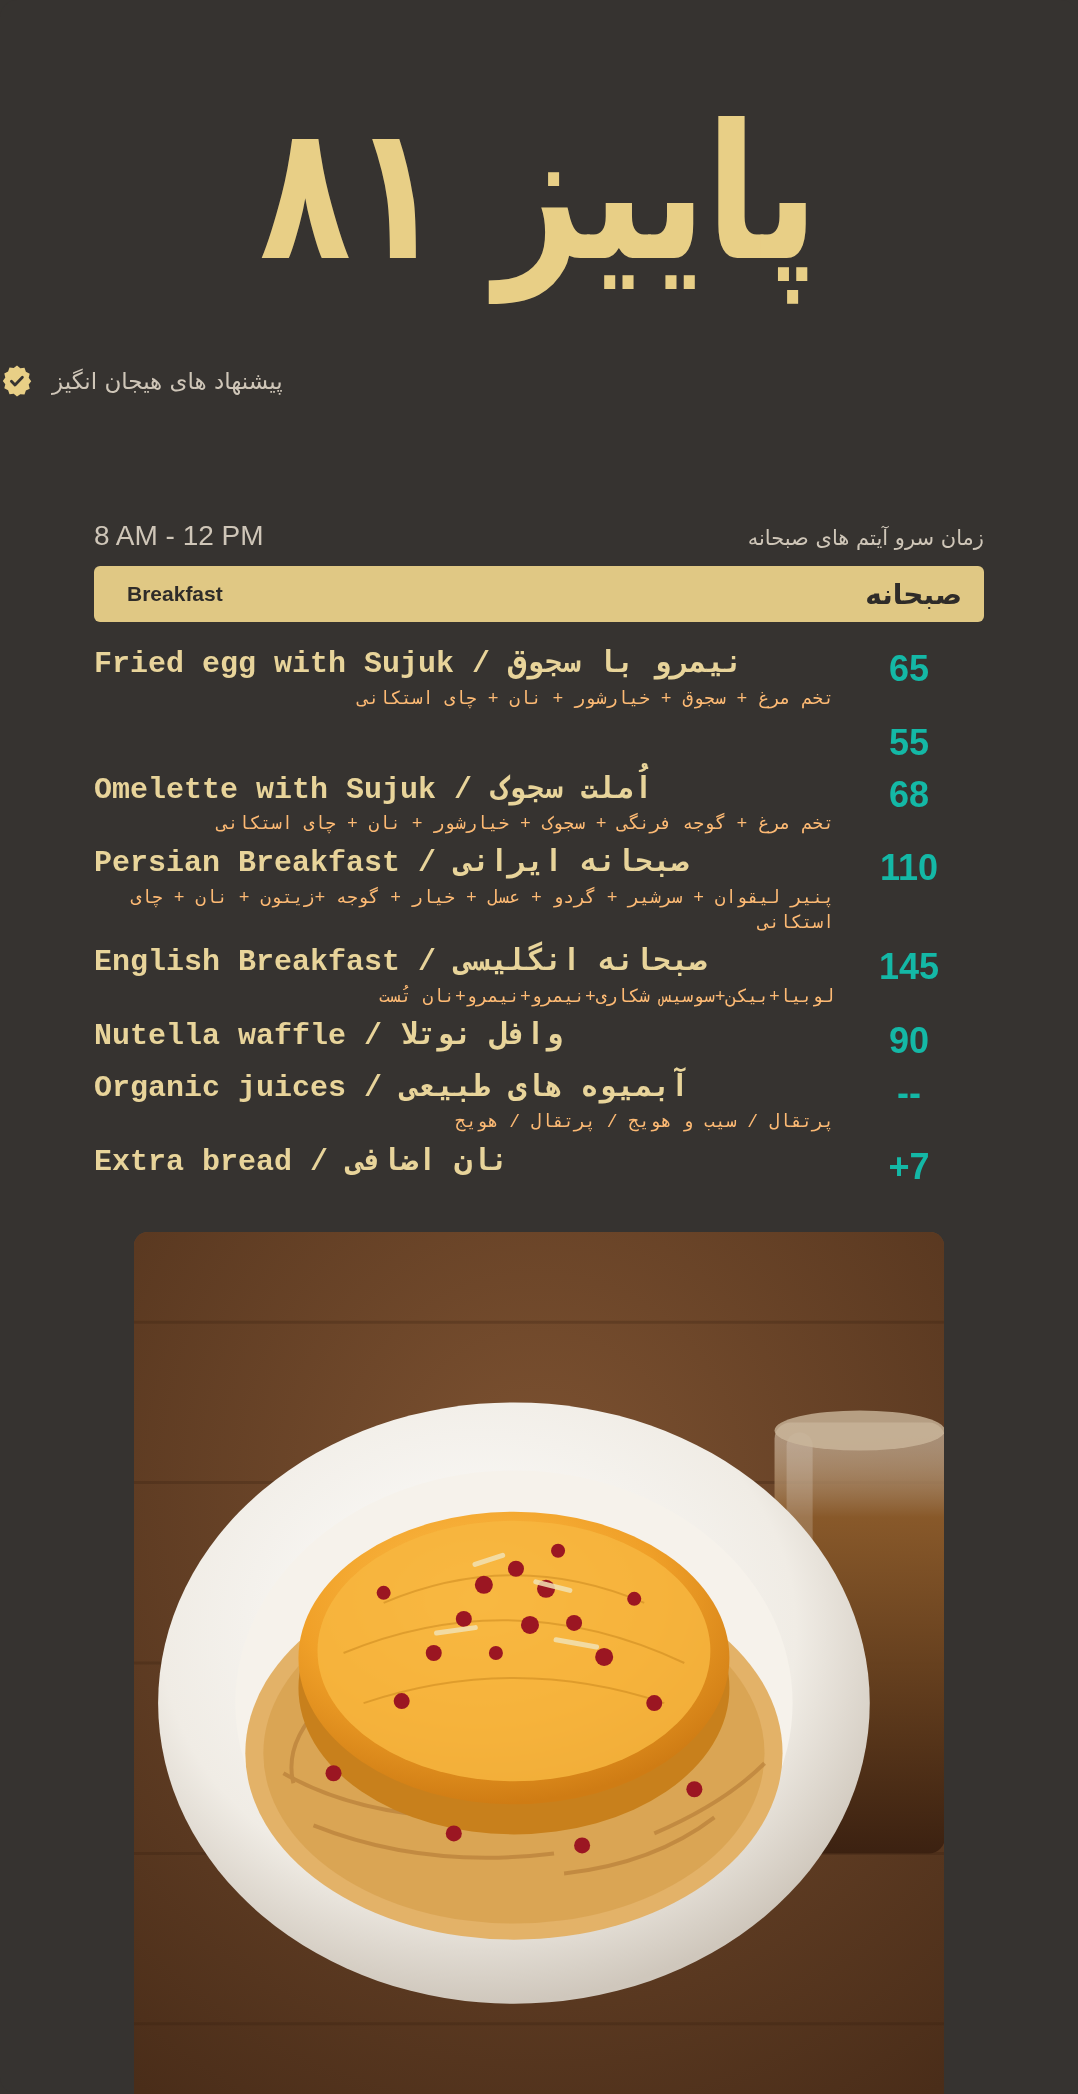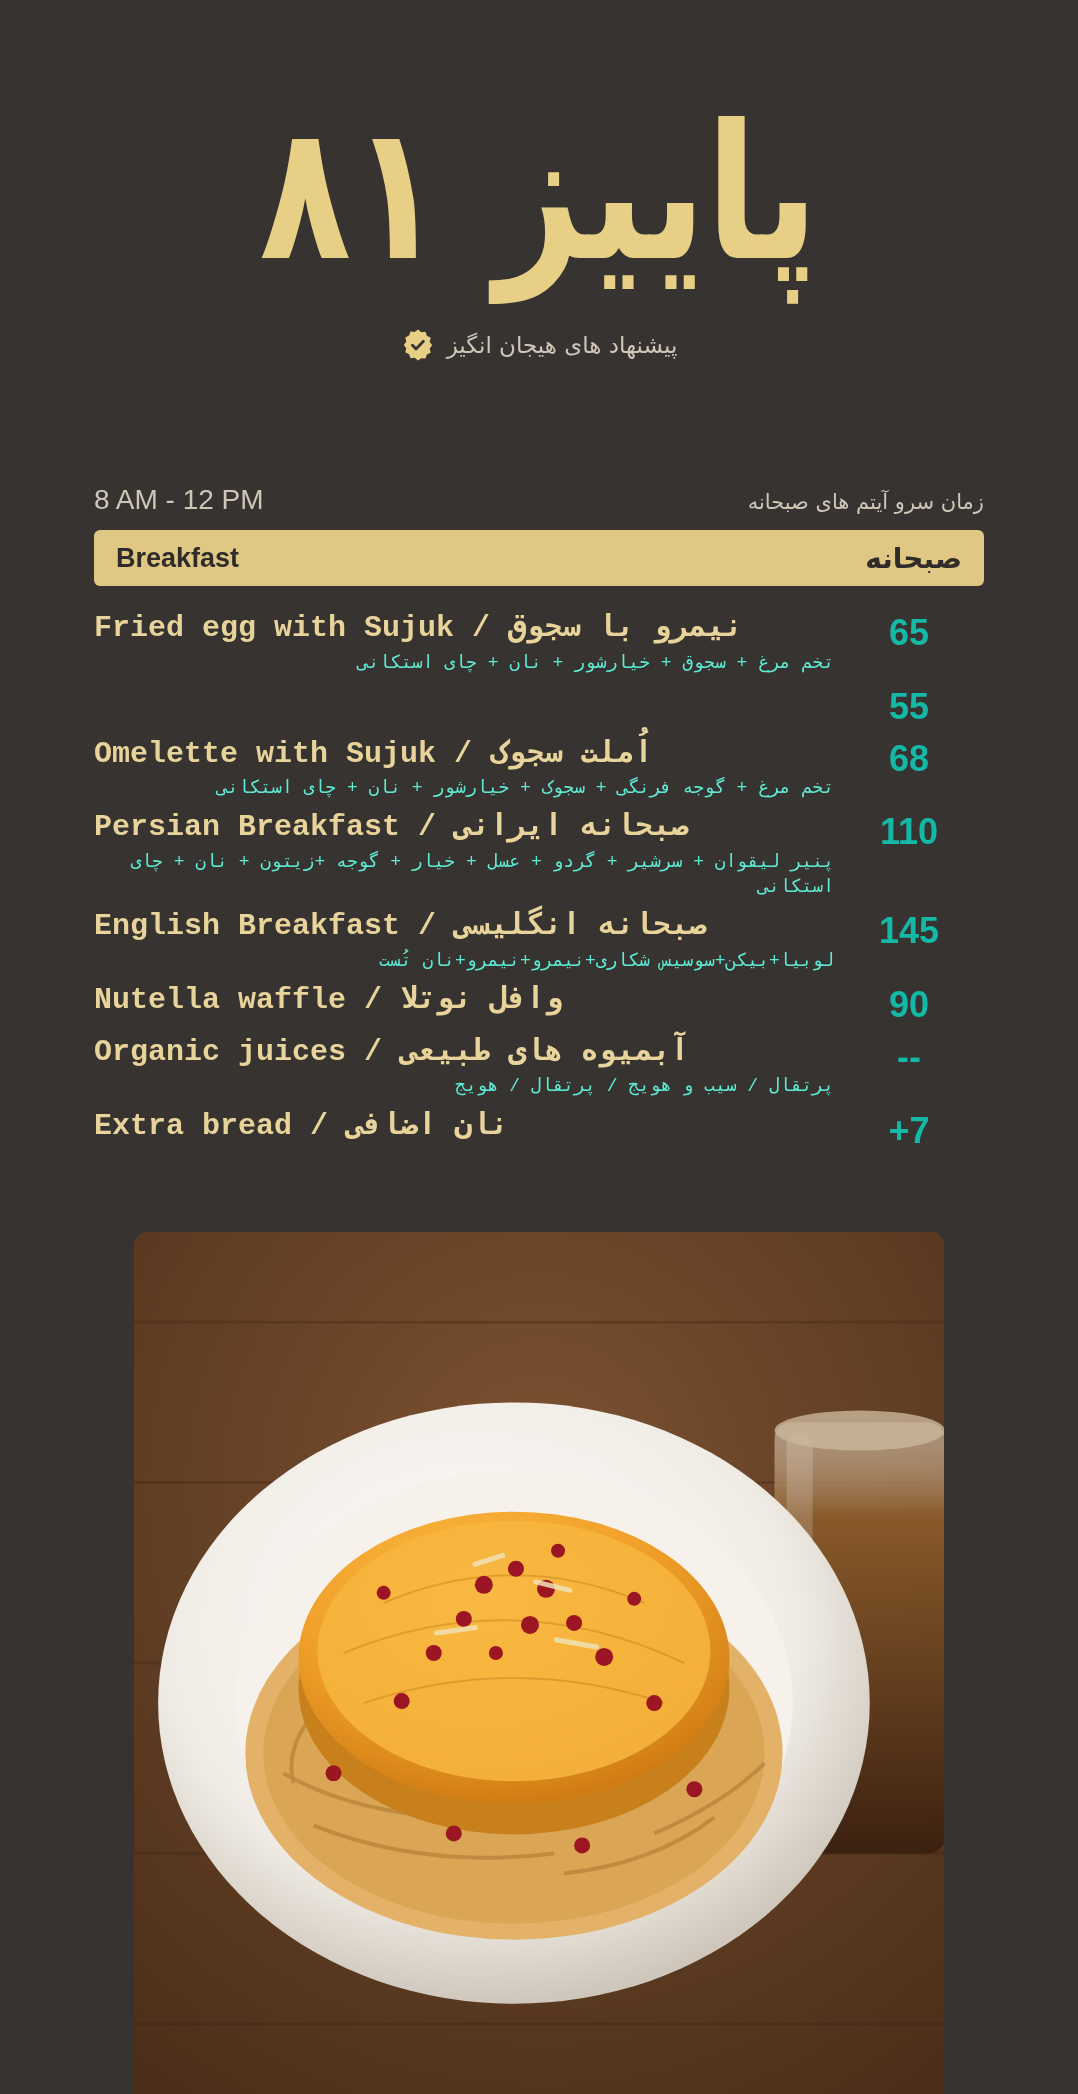--- a/index.html
+++ b/index.html
@@ -33,25 +33,25 @@
     font-weight: bold;
     letter-spacing: -2px;
     text-align: center;
     font-family: "DejaVu Sans", sans-serif;
     transform: scaleY(1.25);
     white-space: nowrap;
   }
 
   
   .tagline-row {
-    margin-top: 60px;
-    display: flex;
-    justify-content: center;
+    margin-top: 96px;
+    display: flex;
+    justify-content: flex-end;
     align-items: center;
-    gap: 12px;
+    gap: 18px;
   }
   .tagline-text {
     color: #cfc6b8;
     font-size: 23px;
     letter-spacing: .4px;
   }
   .badge {
     width: 34px;
     height: 34px;
     position: relative;
@@ -91,24 +91,25 @@
     direction: rtl;
   }
   .section-fa {
     color: #2f2c29;
     font-size: 28px;
     font-weight: bold;
     text-align: center;
   }
   .section-en {
     color: #2f2c29;
-    font-size: 27px;
+    font-size: 21px;
     font-weight: bold;
     font-family: "Liberation Sans", sans-serif;
     direction: ltr;
+    margin-left: 11px;
   }
 
   
   .menu {
     margin: 22px 94px 0 94px;
     direction: rtl;
   }
   .item {
     display: flex;
     flex-direction: row;
@@ -138,21 +139,21 @@
     gap: 10px;
   }
   .item-title {
     color: #e8d49a;
     font-size: 30px;
     font-weight: bold;
     white-space: nowrap;
     line-height: 1.35;
   }
   .item-desc {
-    color: #5eead4;
+    color: #fdba74;
     font-size: 18px;
     margin-top: 2px;
     line-height: 1.4;
   }
   .spacer-badge { width: 34px; height: 34px; flex: 0 0 auto; }
 
   
   .photo-wrap {
     position: absolute;
     left: 134px;

